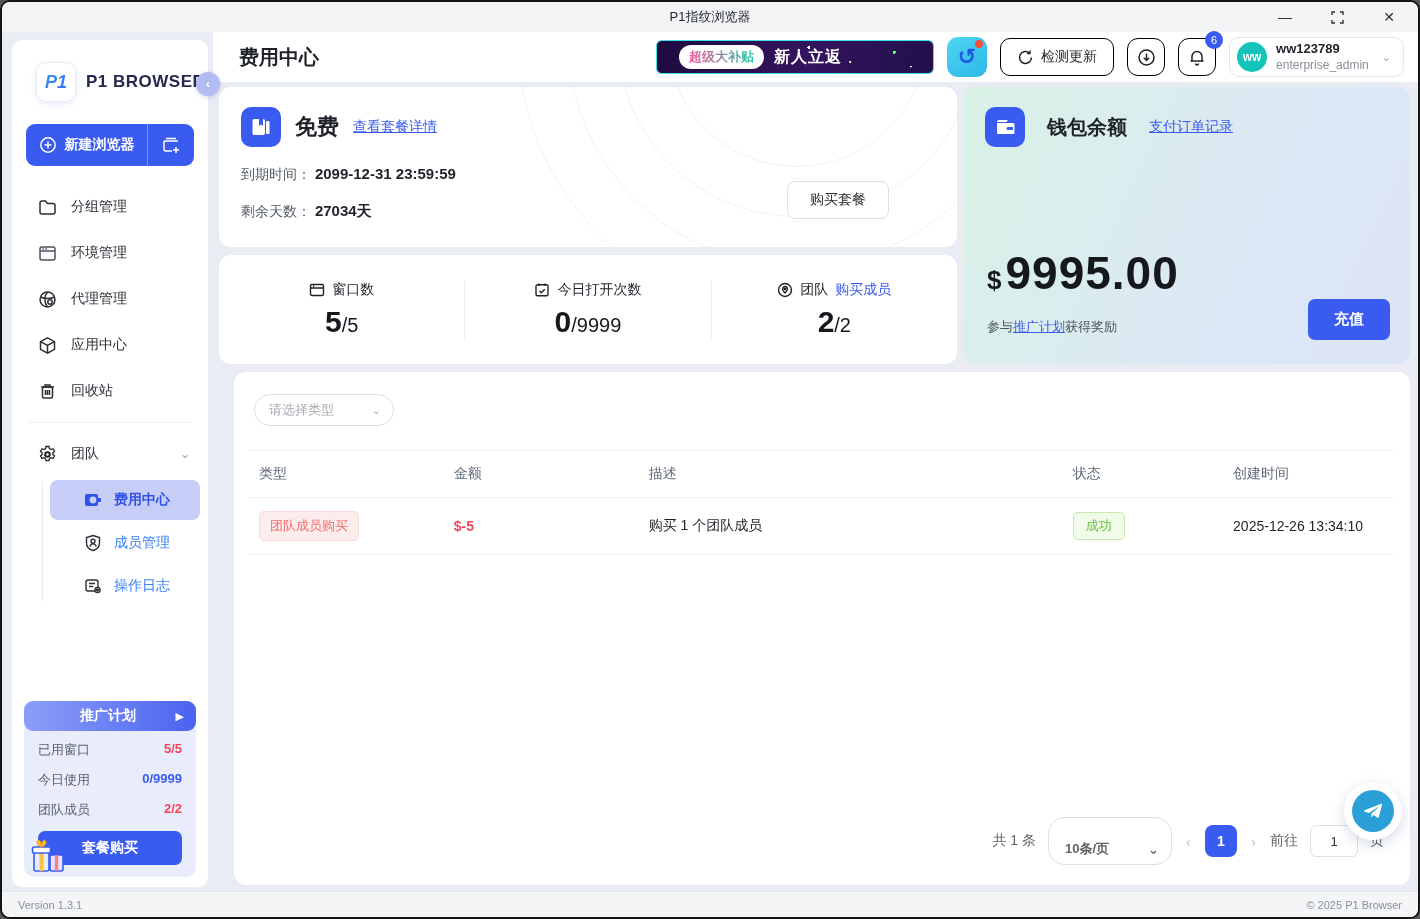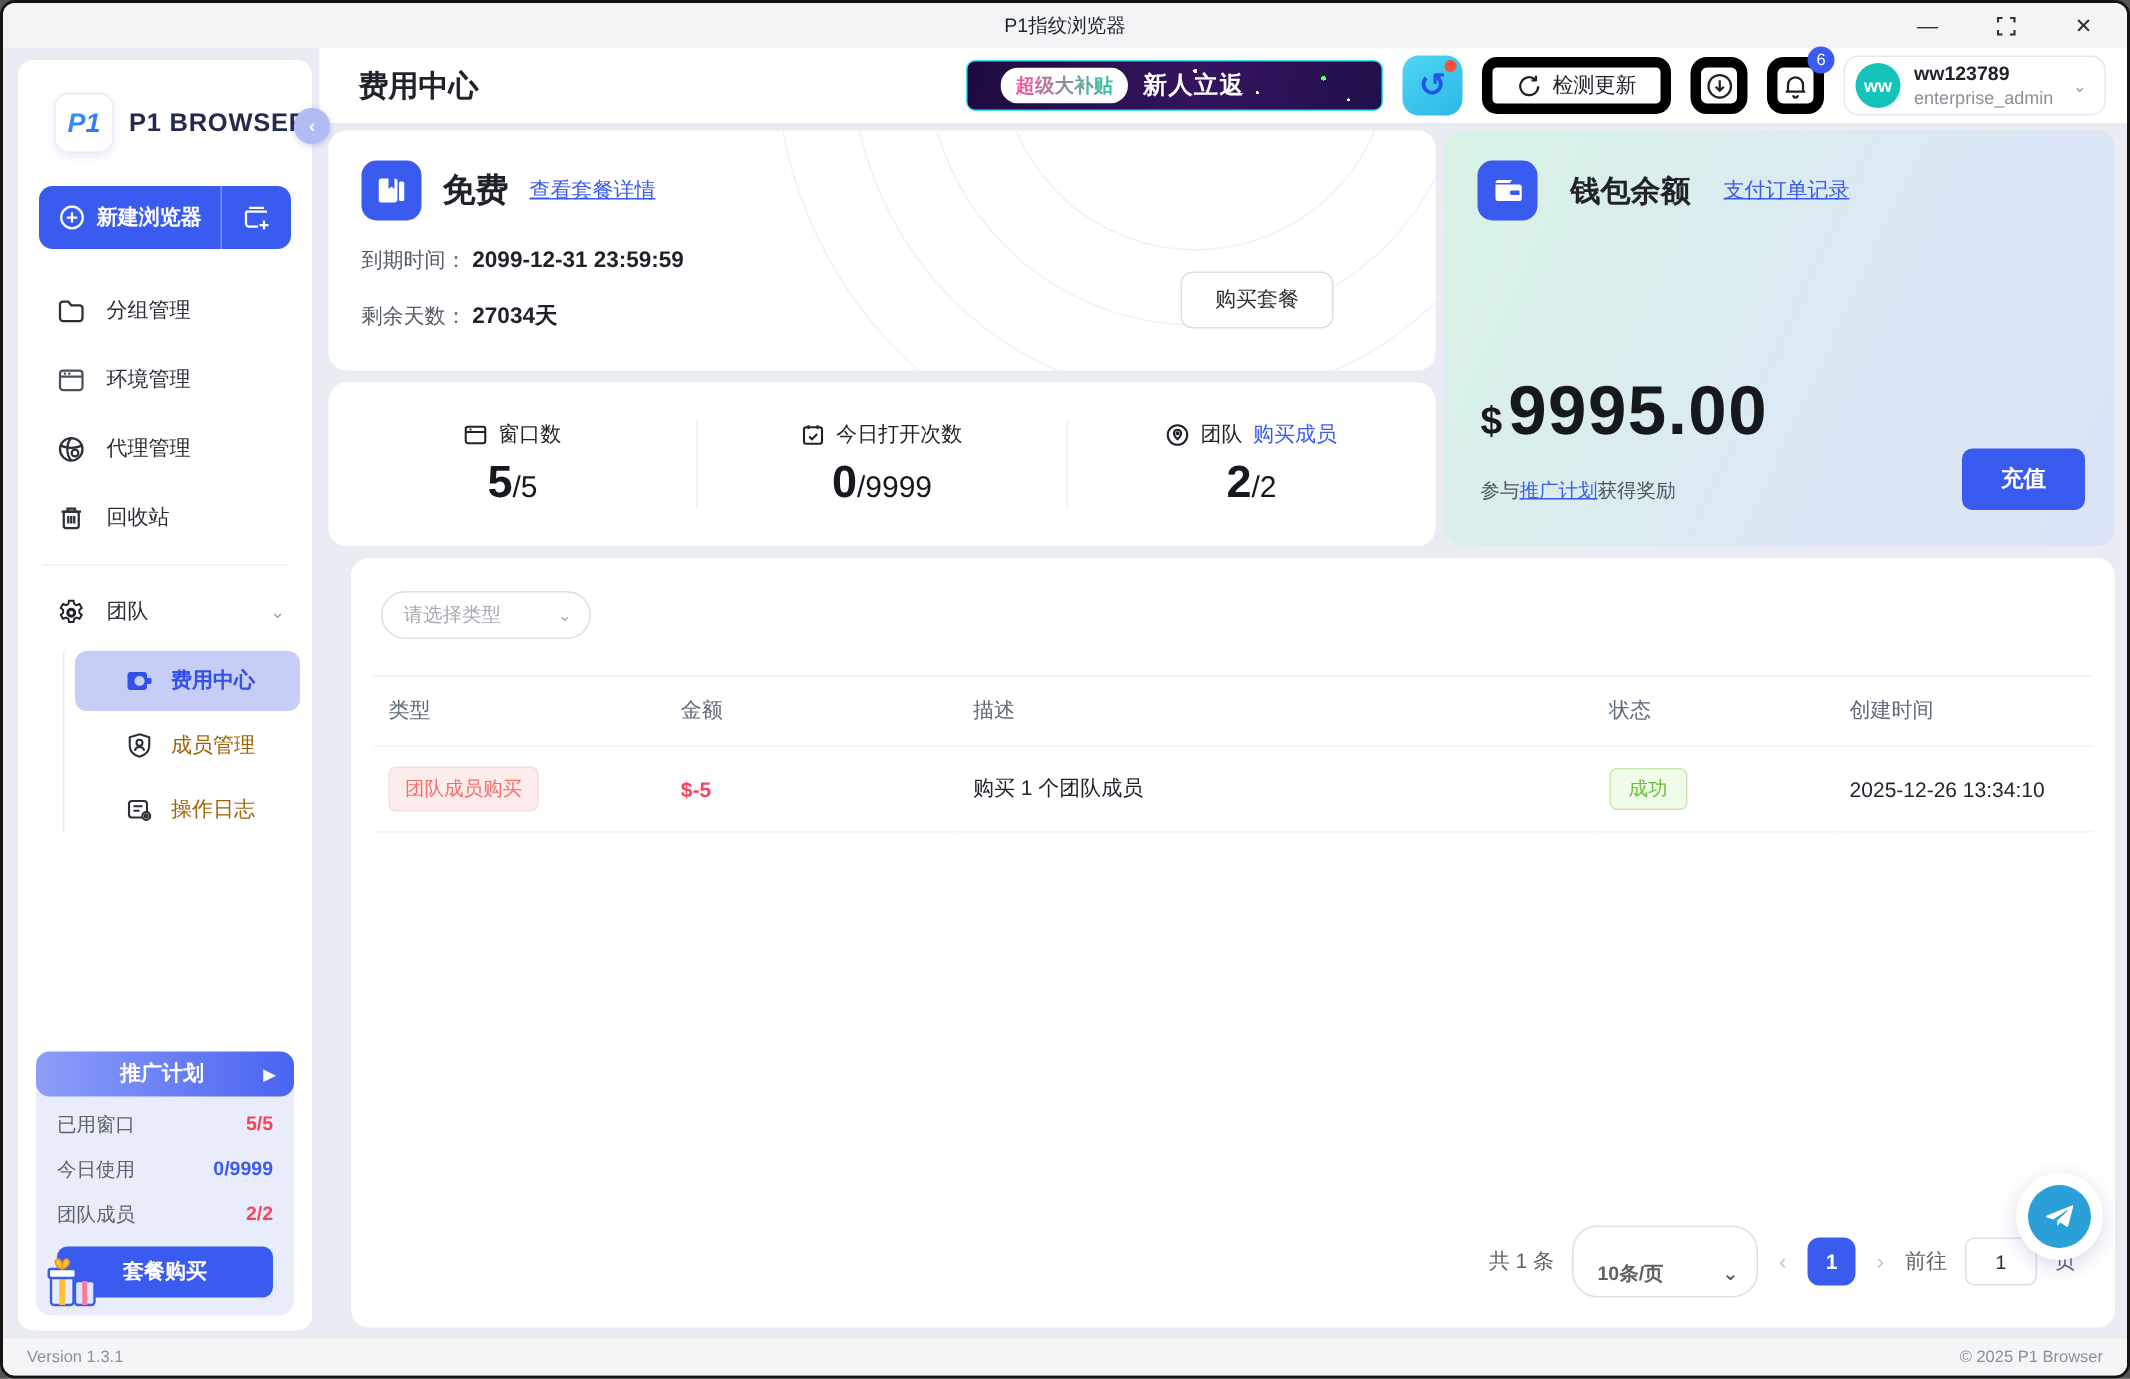--- a/index.html
+++ b/index.html
@@ -27,21 +27,21 @@
 
   .nav { display:flex; flex-direction:column; }
   .nav-item { height:46px; display:flex; align-items:center; gap:14px; padding-left:26px; font-size:14px; color:#2b2f36; cursor:pointer; }
   .nav-item svg { flex:0 0 auto; }
   .nav-divider { height:1px; background:#eef0f5; margin:8px 16px; }
 
   .team-header { height:46px; display:flex; align-items:center; gap:14px; padding:0 18px 0 26px; font-size:14px; color:#2b2f36; cursor:pointer; }
   .team-header .chev { margin-left:auto; color:#9aa0ab; font-size:12px; }
   .submenu { position:relative; padding-left:30px; }
   .submenu::before { content:""; position:absolute; left:30px; top:4px; bottom:8px; width:1px; background:#e7eaf0; }
-  .submenu-item { height:40px; margin:3px 8px 3px 8px; display:flex; align-items:center; gap:12px; padding-left:34px; font-size:14px; color:#a16207; border-radius:8px; cursor:pointer; position:relative; }
+  .submenu-item { height:40px; margin:3px 8px 3px 8px; display:flex; align-items:center; gap:12px; padding-left:34px; font-size:14px; color:#3b82f6; border-radius:8px; cursor:pointer; position:relative; }
   .submenu-item.active { background:#c6cdf6; color:#3350e8; font-weight:bold; }
 
   .promo { margin:auto 12px 10px 12px; position:relative; }
   .promo-header { height:30px; border-radius:9px; background:linear-gradient(90deg,#8d9ef9,#4a63f1); display:flex; align-items:center; color:#fff; font-size:14px; font-weight:bold; padding-left:56px; position:relative; cursor:pointer; }
   .promo-header .play { position:absolute; right:12px; font-size:11px; }
   .promo-gift { position:absolute; left:6px; bottom:-2px; z-index:3; }
   .promo-body { background:#e9edfb; border-radius:0 0 10px 10px; margin-top:-6px; padding:16px 14px 12px 14px; }
   .promo-row { display:flex; justify-content:space-between; font-size:13px; color:#5a6270; margin-bottom:12px; }
   .promo-row b { font-size:13px; }
   .val-red { color:#f5465d; }
@@ -65,21 +65,21 @@
       radial-gradient(circle 1px at 92% 80%, #fff 98%, transparent),
       linear-gradient(100deg,#1d0b3f 0%,#35135f 55%,#20104a 100%); }
   .banner-pill { background:#fff; border-radius:12px; padding:3px 10px; font-size:13px; font-weight:bold; background-clip:padding-box; }
   .banner-pill span { background:linear-gradient(90deg,#f853a0,#22c8a0); -webkit-background-clip:text; background-clip:text; color:transparent; }
   .banner-text { color:#fff; font-size:16px; font-weight:bold; letter-spacing:1px; }
 
   .appicon { width:40px; height:40px; border-radius:11px; background:linear-gradient(145deg,#4fd6f2,#2bb7e8); display:flex; align-items:center; justify-content:center; position:relative; cursor:pointer; }
   .appicon .glyph { color:#2256e8; font-size:22px; font-weight:bold; }
   .appicon .dot { position:absolute; top:3px; right:4px; width:8px; height:8px; border-radius:50%; background:#f5503c; }
 
-  .hbtn { height:38px; border:7px solid #000000; background:#fff; border-radius:10px; display:flex; align-items:center; justify-content:center; gap:7px; font-size:14px; color:#1f2329; padding:0 16px; cursor:pointer; font-family:inherit; }
+  .hbtn { height:38px; border:1px solid #000000; background:#fff; border-radius:10px; display:flex; align-items:center; justify-content:center; gap:7px; font-size:14px; color:#1f2329; padding:0 16px; cursor:pointer; font-family:inherit; }
   .hbtn.square { width:38px; padding:0; border-radius:11px; }
   .bell-wrap { position:relative; }
   .badge { position:absolute; top:-7px; right:-7px; min-width:18px; height:18px; border-radius:9px; background:#3a5bf0; color:#fff; font-size:11px; display:flex; align-items:center; justify-content:center; padding:0 4px; }
 
   .userchip { height:40px; border:1px solid #e4e7ed; border-radius:10px; background:#fff; display:flex; align-items:center; gap:9px; padding:0 12px 0 7px; cursor:pointer; }
   .avatar { width:30px; height:30px; border-radius:50%; background:#14c3ba; color:#fff; font-size:12px; font-weight:bold; display:flex; align-items:center; justify-content:center; }
   .user-meta { display:flex; flex-direction:column; line-height:1.25; }
   .user-name { font-size:13px; font-weight:bold; color:#1f2329; }
   .user-role { font-size:12px; color:#8a9099; }
   .userchip .chev { color:#9aa0ab; font-size:11px; margin-left:4px; }
@@ -203,20 +203,27 @@
           <span>环境管理</span>
         </div>
         <div class="nav-item">
           <svg width="19" height="19" viewBox="0 0 19 19" fill="none" stroke="#2b2f36" stroke-width="1.5">
               <circle cx="9.5" cy="9.5" r="7.5"></circle>
               <path d="M2.5 7 C6 9, 13 9, 16.5 7"></path>
               <path d="M9.5 2 C6 6, 6 13, 9.5 17"></path>
               <circle cx="12" cy="12" r="2.2" fill="#fff"></circle>
             </svg>
           <span>代理管理</span>
+        </div>
+        <div class="nav-item">
+          <svg width="19" height="19" viewBox="0 0 19 19" fill="none" stroke="#2b2f36" stroke-width="1.5">
+              <path d="M9.5 1.8 L16.5 5.6 V13.4 L9.5 17.2 L2.5 13.4 V5.6 Z"></path>
+              <path d="M2.5 5.6 L9.5 9.5 L16.5 5.6 M9.5 9.5 V17.2"></path>
+            </svg>
+          <span>应用中心</span>
         </div>
         <div class="nav-item">
           <svg width="19" height="19" viewBox="0 0 19 19" fill="none" stroke="#2b2f36" stroke-width="1.5">
               <path d="M3 5 H16 M7 5 V3 H12 V5"></path>
               <rect x="4.5" y="5" width="10" height="11" rx="1.5"></rect>
               <path d="M7.5 8 V13 M9.5 8 V13 M11.5 8 V13"></path>
             </svg>
           <span>回收站</span>
         </div>
       </div>

